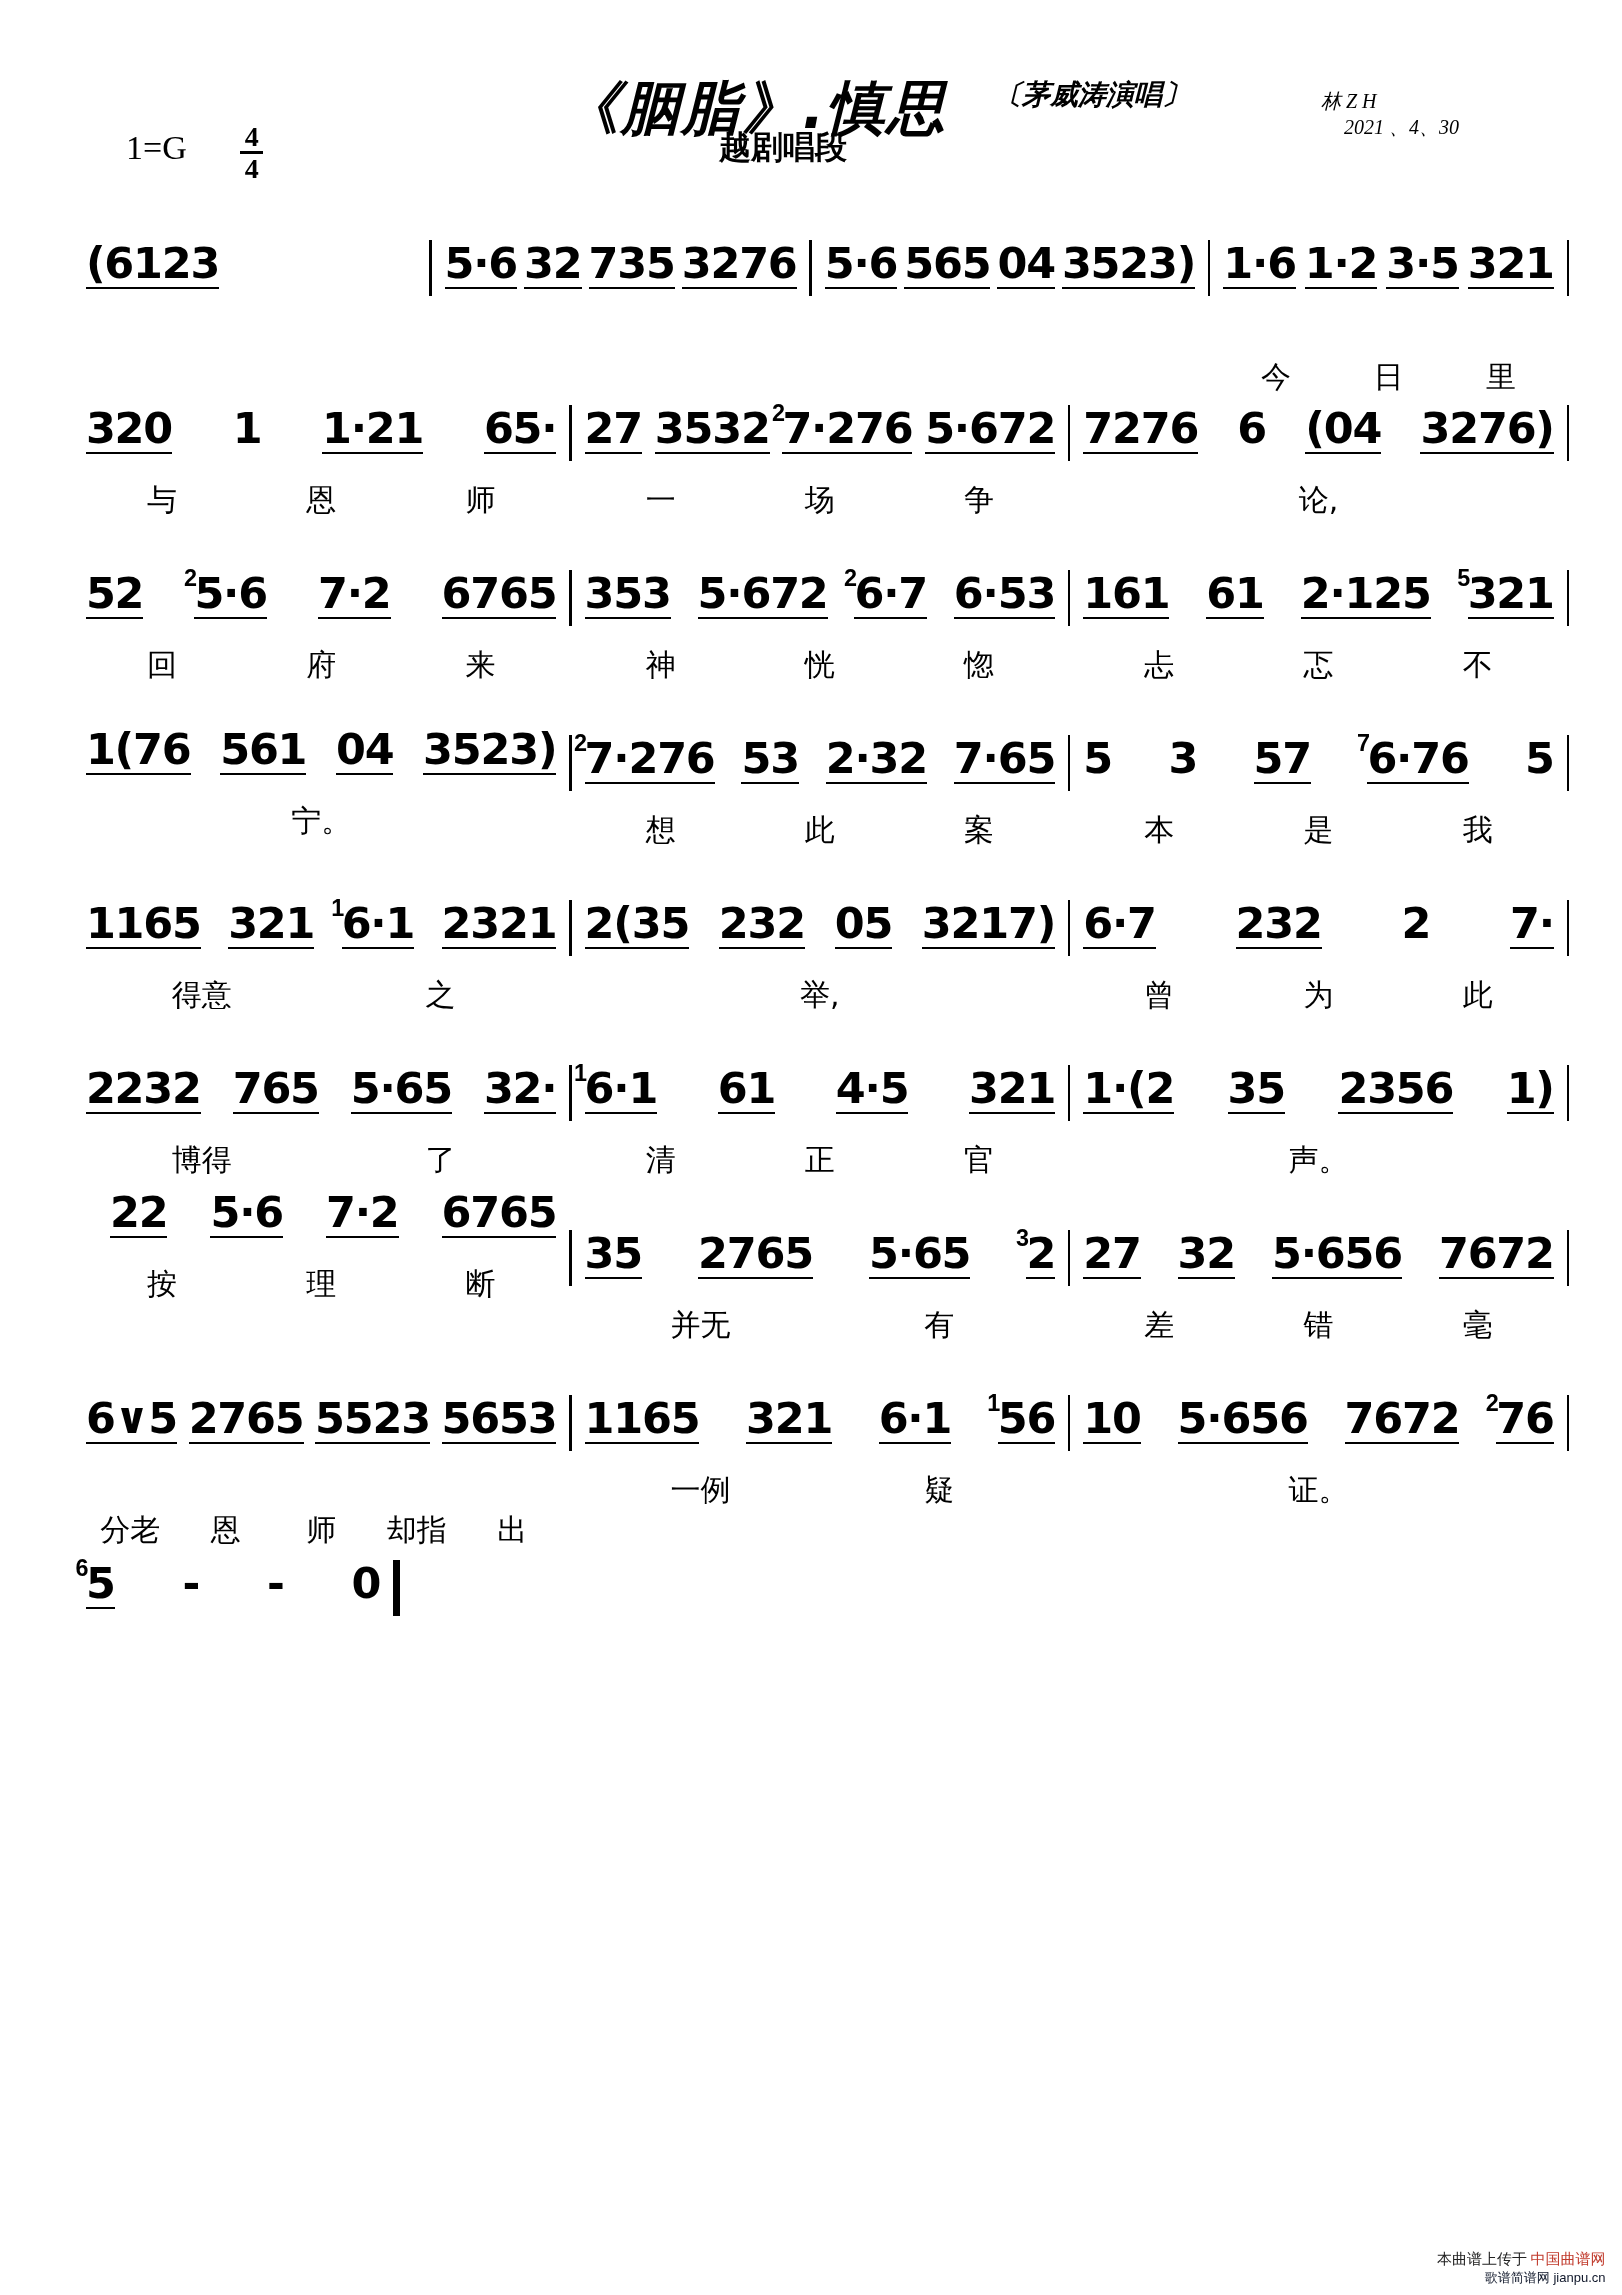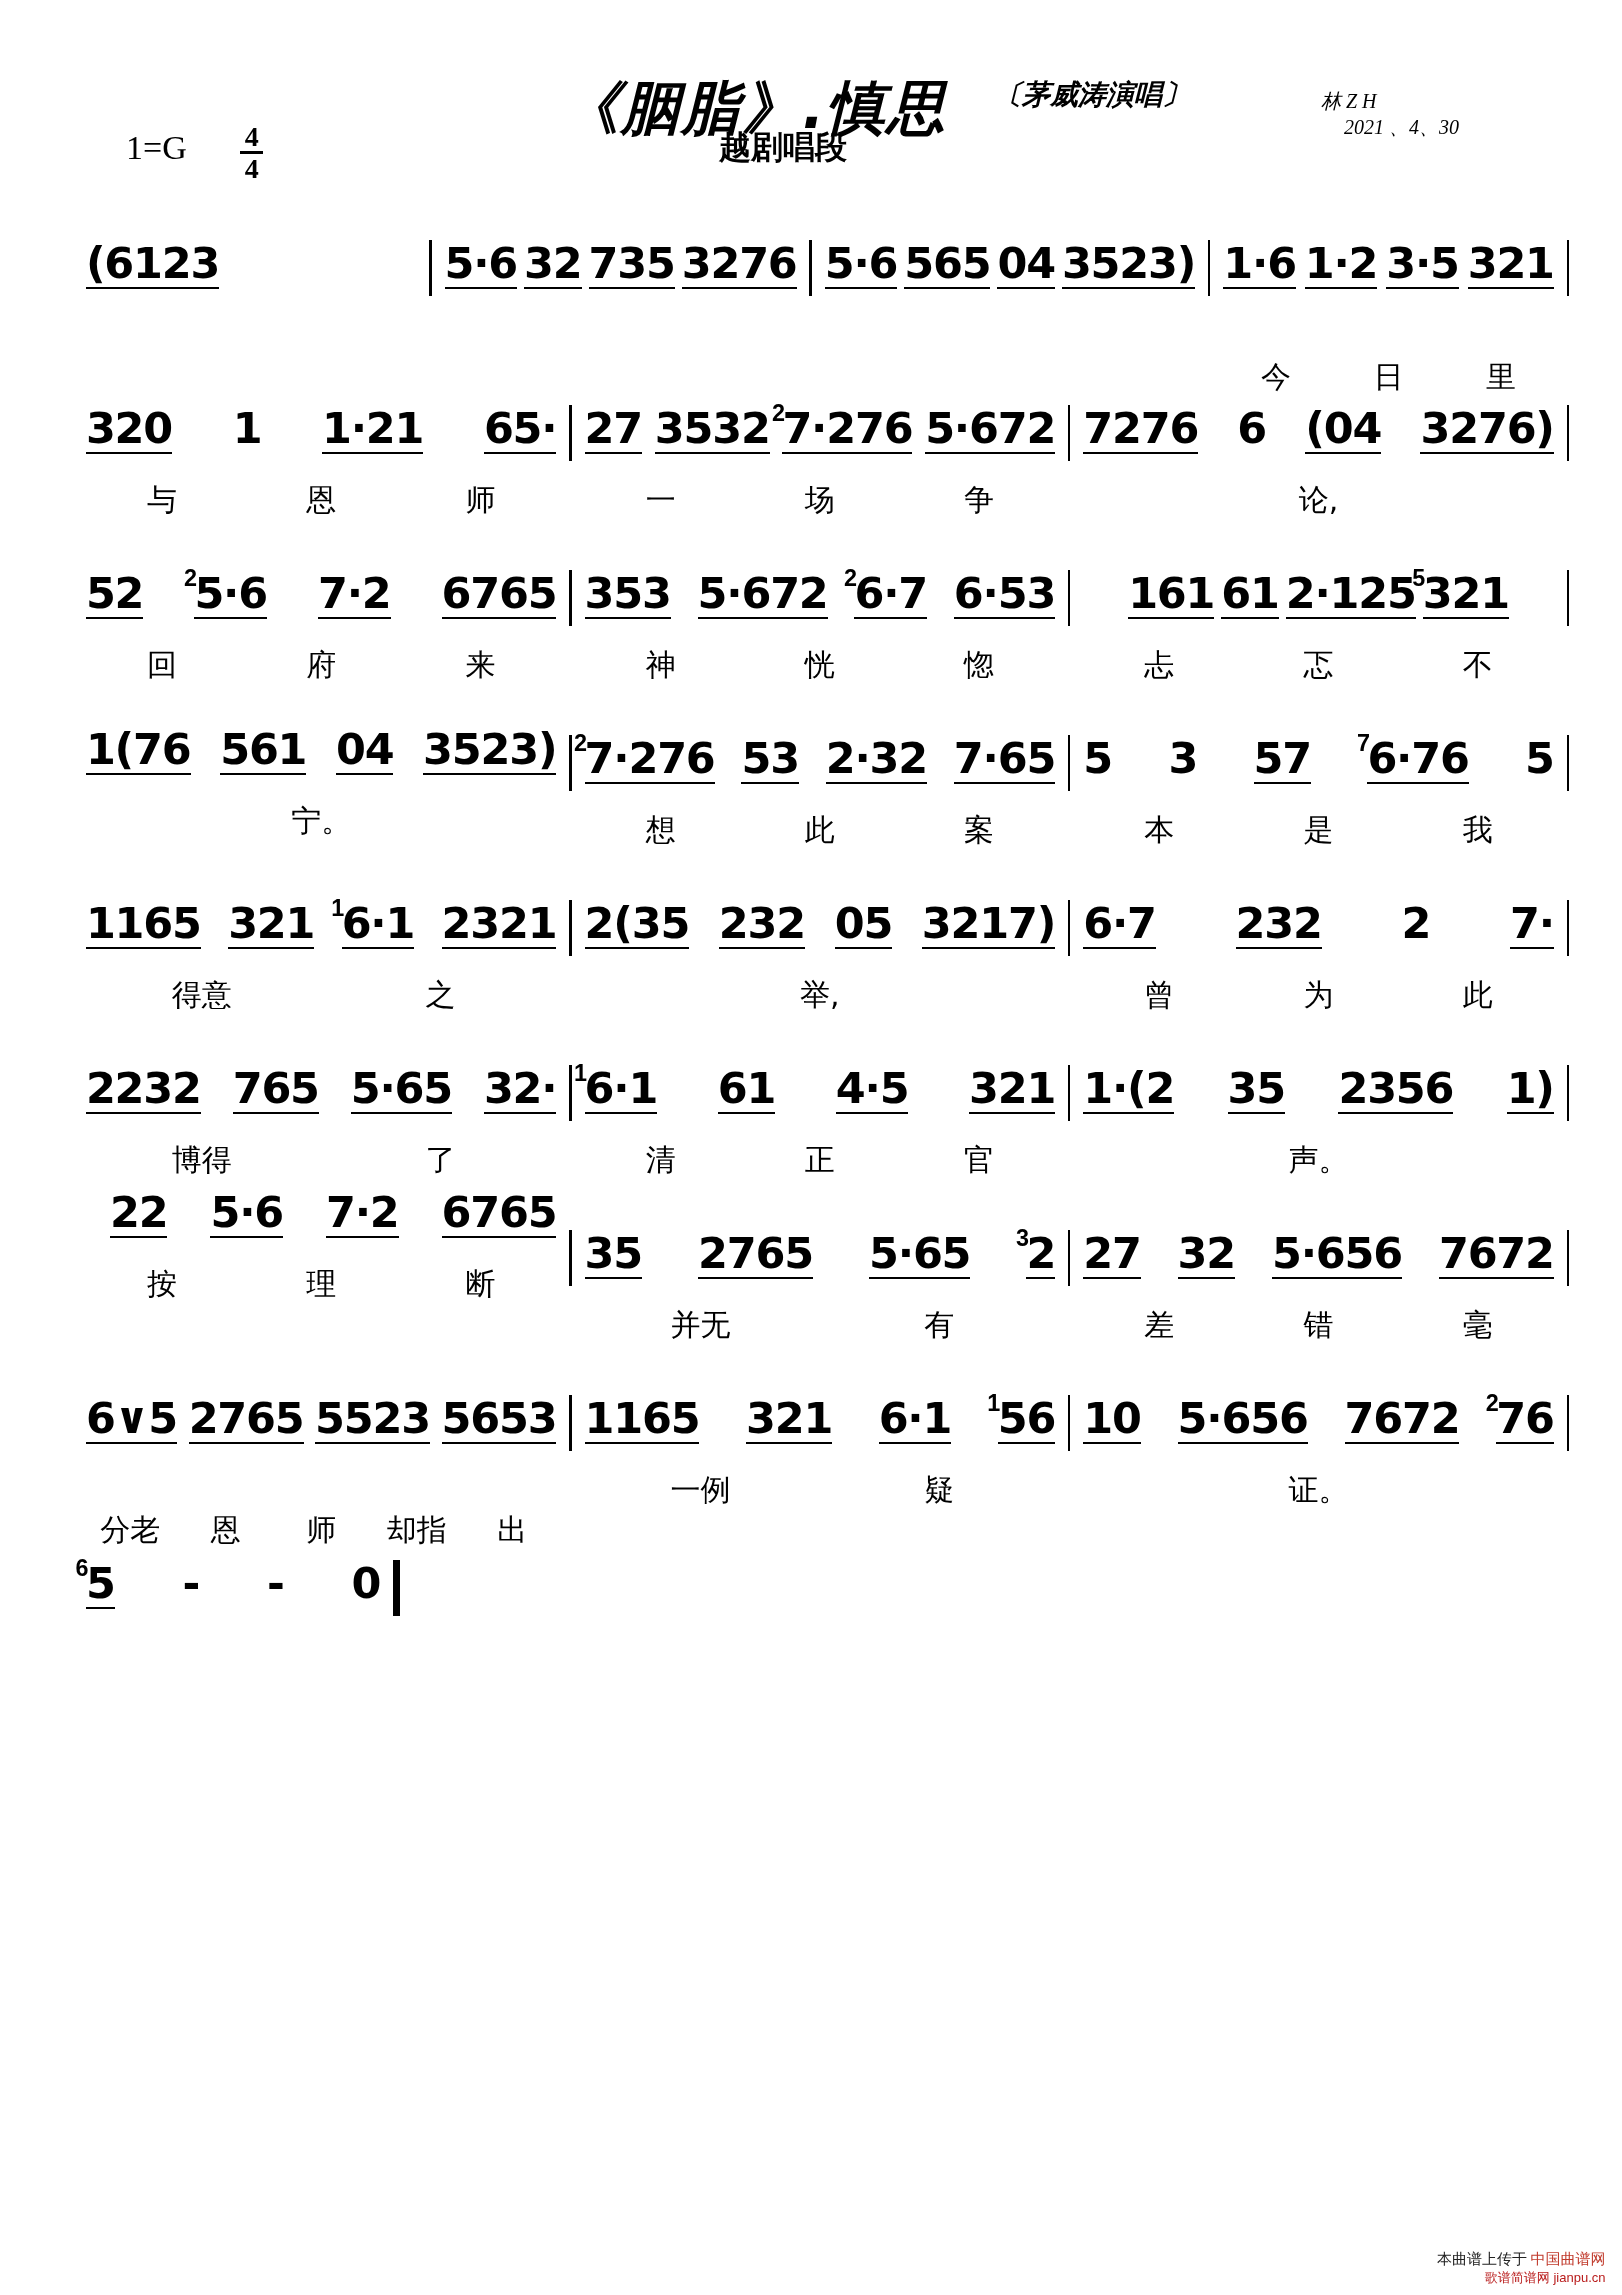--- a/index.html
+++ b/index.html
@@ -18,21 +18,21 @@
   .barline{width:2.3px;height:56px;background:#000;margin-top:41px;flex:0 0 2.3px;}
   .barline.final{width:10.5px;background:none;border-left:2.9px solid #000;border-right:5.8px solid #000;box-sizing:border-box;}
   .group{position:relative;display:flex;flex-direction:column;align-items:stretch;margin:0 3.5px;}
   .notes{display:flex;font-size:43px;font-weight:bold;line-height:47px;height:47px;font-family:"DejaVu Sans",sans-serif;letter-spacing:-1.2px;}
   .u1{border-bottom:2.9px solid #000;}
   .grace{position:absolute;top:-4.7px;left:-10.5px;font-size:23.4px;font-weight:bold;}
   .lyrics{display:flex;font-size:30px;height:47px;margin-top:26px;font-family:"DejaVu Sans",sans-serif;}
   .lyric{flex:1;text-align:center;}
   .footer{position:absolute;right:17.5px;bottom:8.2px;font-size:15px;color:#222;}
   .footer .site{color:#c0392b;margin-left:3.5px;}
-  .footer .url{display:block;font-size:13px;color:#b91c1c;text-align:right;}
+  .footer .url{display:block;font-size:13px;color:#0f172a;text-align:right;}
 </style>
 </head>
 <body>
 
 <div class="title">《胭脂》.慎思</div>
 <div class="performer">〔茅威涛演唱〕</div>
 <div class="subtitle">越剧唱段</div>
 <div class="author">林 Z H</div>
 <div class="date">2021 、4、30</div>
 <div class="key">1=G</div>
@@ -239,21 +239,21 @@
           <div class="lyrics">
             <span class="lyric">神</span>
             <span class="lyric">恍</span>
             <span class="lyric">惚</span>
           </div>
         </div>
       </div>
       <div class="barline"></div>
       <div class="measure">
         <div style="display: flex; flex-direction: column; width: 100%;">
-          <div style="display: flex; justify-content: center; margin-top: 41px;">
+          <div style="display: flex; justify-content: space-between; margin-top: 41px;">
             <div class="group">
               <div class="notes u1">161</div>
             </div>
             <div class="group">
               <div class="notes u1">61</div>
             </div>
             <div class="group">
               <div class="notes u1">2·125</div>
             </div>
             <div class="group">

